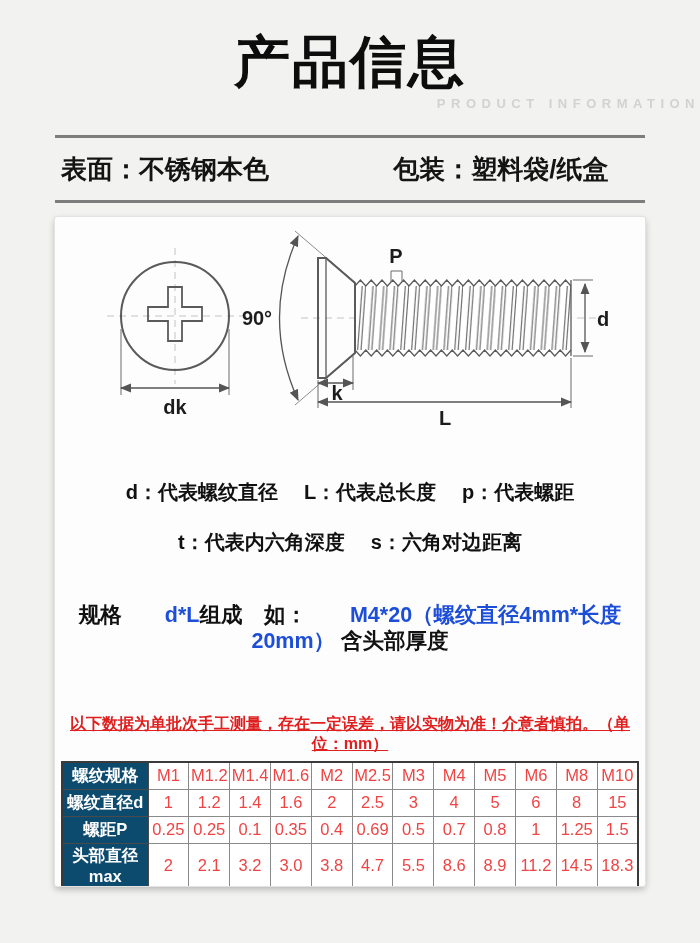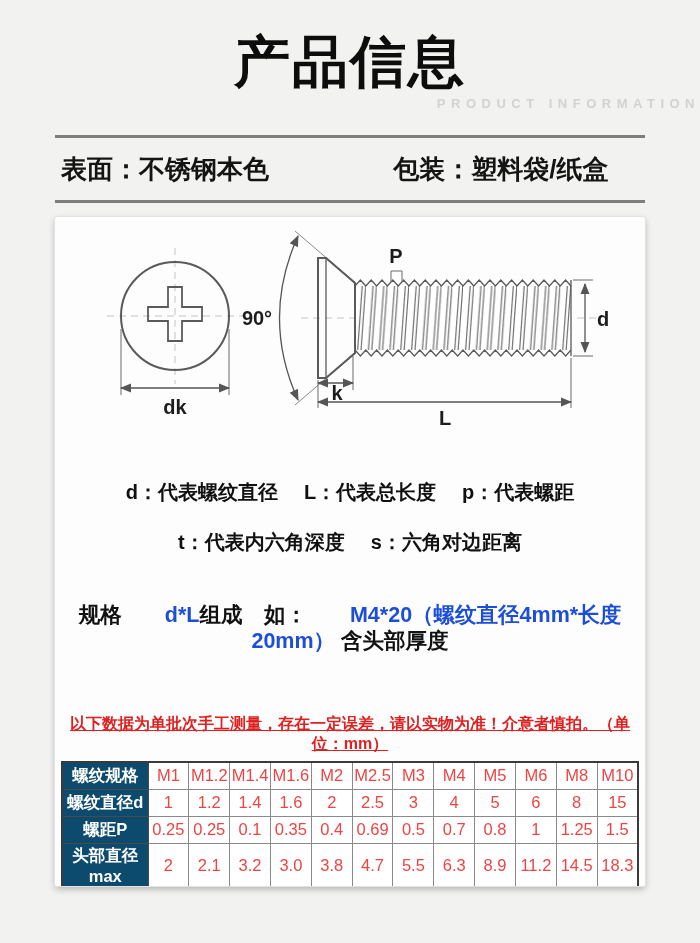--- a/index.html
+++ b/index.html
@@ -220,21 +220,21 @@
       </tr>
       <tr>
         <th>头部直径max</th>
         <td>2</td>
         <td>2.1</td>
         <td>3.2</td>
         <td>3.0</td>
         <td>3.8</td>
         <td>4.7</td>
         <td>5.5</td>
-        <td>6.3</td>
+        <td>8.6</td>
         <td>8.9</td>
         <td>11.2</td>
         <td>14.5</td>
         <td>18.3</td>
       </tr>
 
     </tbody>
       </table>
   </div>
 </div>

